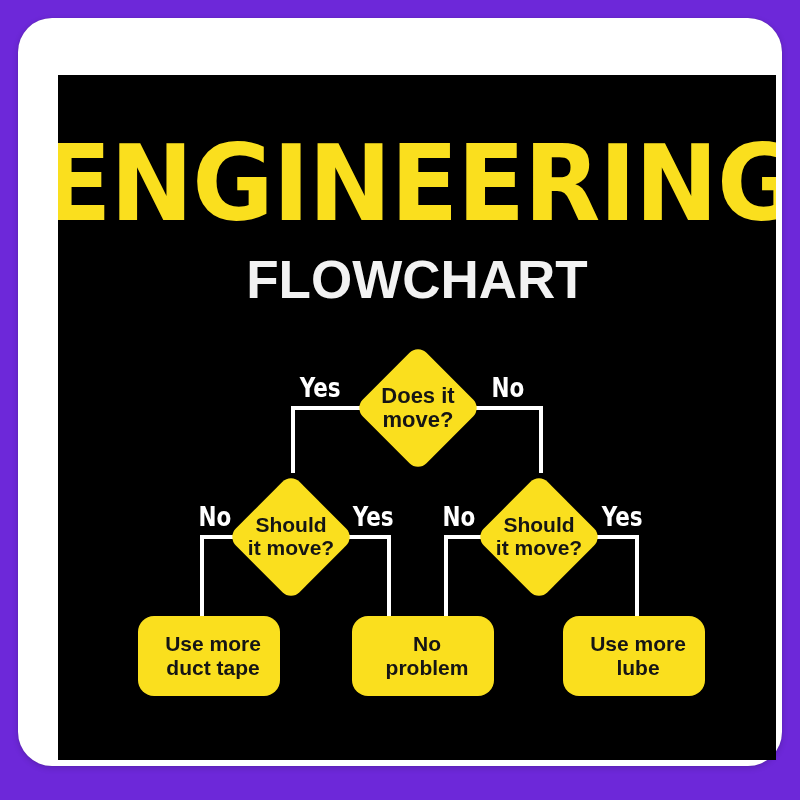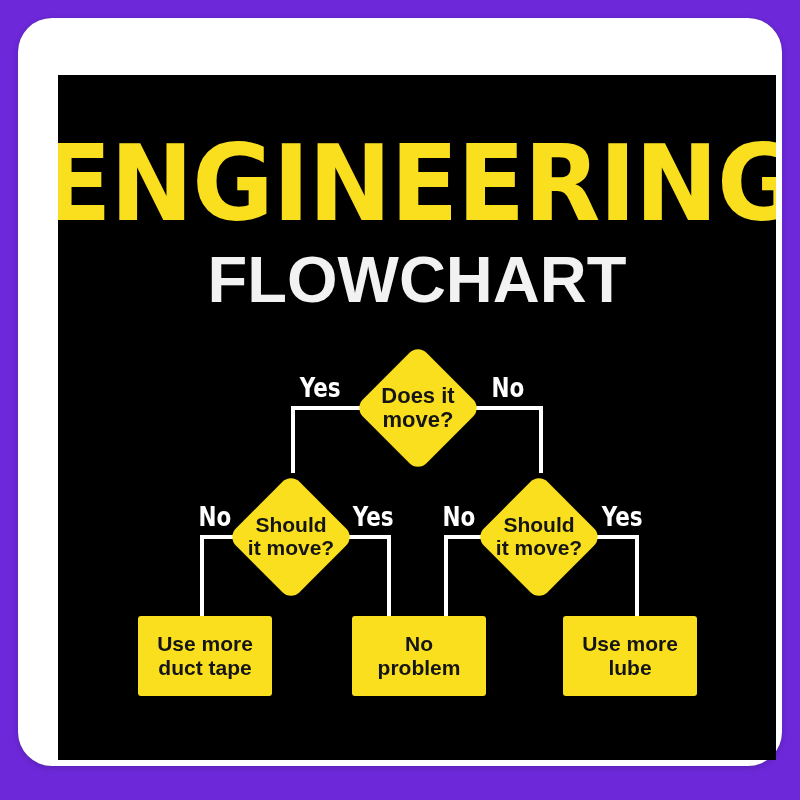--- a/index.html
+++ b/index.html
@@ -61,21 +61,21 @@
 
   .title-sub {
     position: absolute;
     left: 0;
     top: 172px;
     width: 718px;
     text-align: center;
     color: #f2f2f2;
     font-family: "Liberation Sans", sans-serif;
     font-weight: 700;
-    font-size: 65px;
+    font-size: 53px;
     line-height: 66px;
     letter-spacing: 0px;
     white-space: nowrap;
   }
 
   
   .flow {
     position: absolute;
     left: 0;
     top: 0;
@@ -107,24 +107,25 @@
     font-weight: 700;
     text-align: center;
     line-height: 1.08;
     white-space: pre-line;
   }
 
   
   .resbox {
     position: absolute;
     background: #FADF1E;
-    border-radius: 3px;
+    border-radius: 16px;
     display: flex;
     align-items: center;
     justify-content: center;
+    padding-left: 8px;
   }
   .resbox .blabel {
     color: #151515;
     font-family: "Liberation Sans", sans-serif;
     font-weight: 700;
     font-size: 21px;
     line-height: 1.12;
     text-align: center;
     white-space: pre-line;
   }

